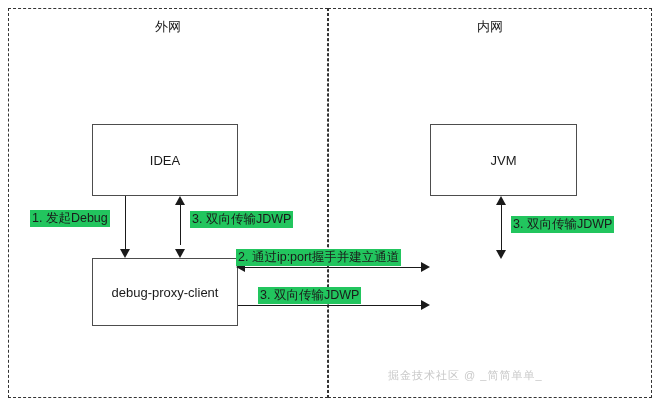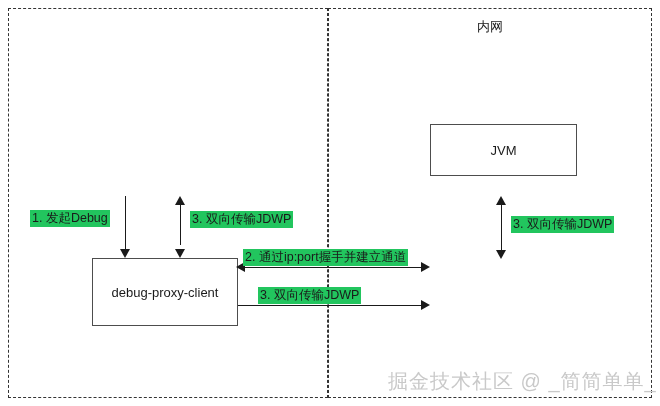--- a/index.html
+++ b/index.html
@@ -42,21 +42,21 @@
     background: #ffffff;
     box-sizing: border-box;
     display: flex;
     align-items: center;
     justify-content: center;
     font-size: 13px;
     color: #1a1a1a;
     white-space: nowrap;
   }
   #node-idea        { left: 92px;  top: 124px; width: 146px; height: 72px; }
-  #node-jvm         { left: 430px; top: 124px; width: 147px; height: 52px; }
+  #node-jvm         { left: 430px; top: 124px; width: 147px; height: 72px; }
   #node-proxy-client{ left: 92px;  top: 258px; width: 146px; height: 68px; }
   #node-proxy-server{ left: 430px; top: 258px; width: 147px; height: 68px; }
 
   
   .vline {
     position: absolute;
     width: 0;
     border-left: 1.3px solid #1a1a1a;
   }
   .hline {
@@ -107,56 +107,58 @@
     width: 0;
     height: 390px;
     border-left: 1px dashed #333333;
   }
 
   
   #watermark {
     position: absolute;
     left: 388px;
     top: 368px;
-    font-size: 20px;
+    font-size: 11px;
     color: #c9c9c9;
     white-space: nowrap;
     letter-spacing: 1px;
   }
 </style>
 </head>
 <body>
 
 <div id="canvas">
 
   <div class="zone" id="zone-outer"></div>
   <div class="zone" id="zone-inner"></div>
   <div id="divider"></div>
 
+  <div class="zone-title" id="zone-outer-title">外网</div>
   <div class="zone-title" id="zone-inner-title">内网</div>
 
+  <div class="node" id="node-idea">IDEA</div>
 
   <div class="node" id="node-jvm">JVM</div>
 
   <div class="node" id="node-proxy-client">debug-proxy-client</div>
 
 
   <div class="vline" style="left:125px; top:196px; height:53px;"></div>
   <div class="arrow arrow-down" style="left:120px; top:249px;"></div>
   <div class="edge-label" style="left:30px; top:210px;">1. 发起Debug</div>
 
   <div class="vline" style="left:180px; top:203px; height:42px;"></div>
   <div class="arrow arrow-up" style="left:175px; top:196px;"></div>
   <div class="arrow arrow-down" style="left:175px; top:249px;"></div>
   <div class="edge-label" style="left:190px; top:211px;">3. 双向传输JDWP</div>
 
   <div class="hline" style="left:245px; top:267px; width:178px;"></div>
   <div class="arrow arrow-left" style="left:236px; top:262px;"></div>
   <div class="arrow arrow-right" style="left:421px; top:262px;"></div>
-  <div class="edge-label" style="left:243px; top:249px;">2. 通过ip:port握手并建立通道</div>
+  <div class="edge-label" style="left:236px; top:249px;">2. 通过ip:port握手并建立通道</div>
 
   <div class="hline" style="left:238px; top:305px; width:185px;"></div>
   <div class="arrow arrow-right" style="left:421px; top:300px;"></div>
   <div class="edge-label" style="left:258px; top:287px;">3. 双向传输JDWP</div>
 
   <div class="vline" style="left:501px; top:203px; height:48px;"></div>
   <div class="arrow arrow-up" style="left:496px; top:196px;"></div>
   <div class="arrow arrow-down" style="left:496px; top:250px;"></div>
   <div class="edge-label" style="left:511px; top:216px;">3. 双向传输JDWP</div>
 

